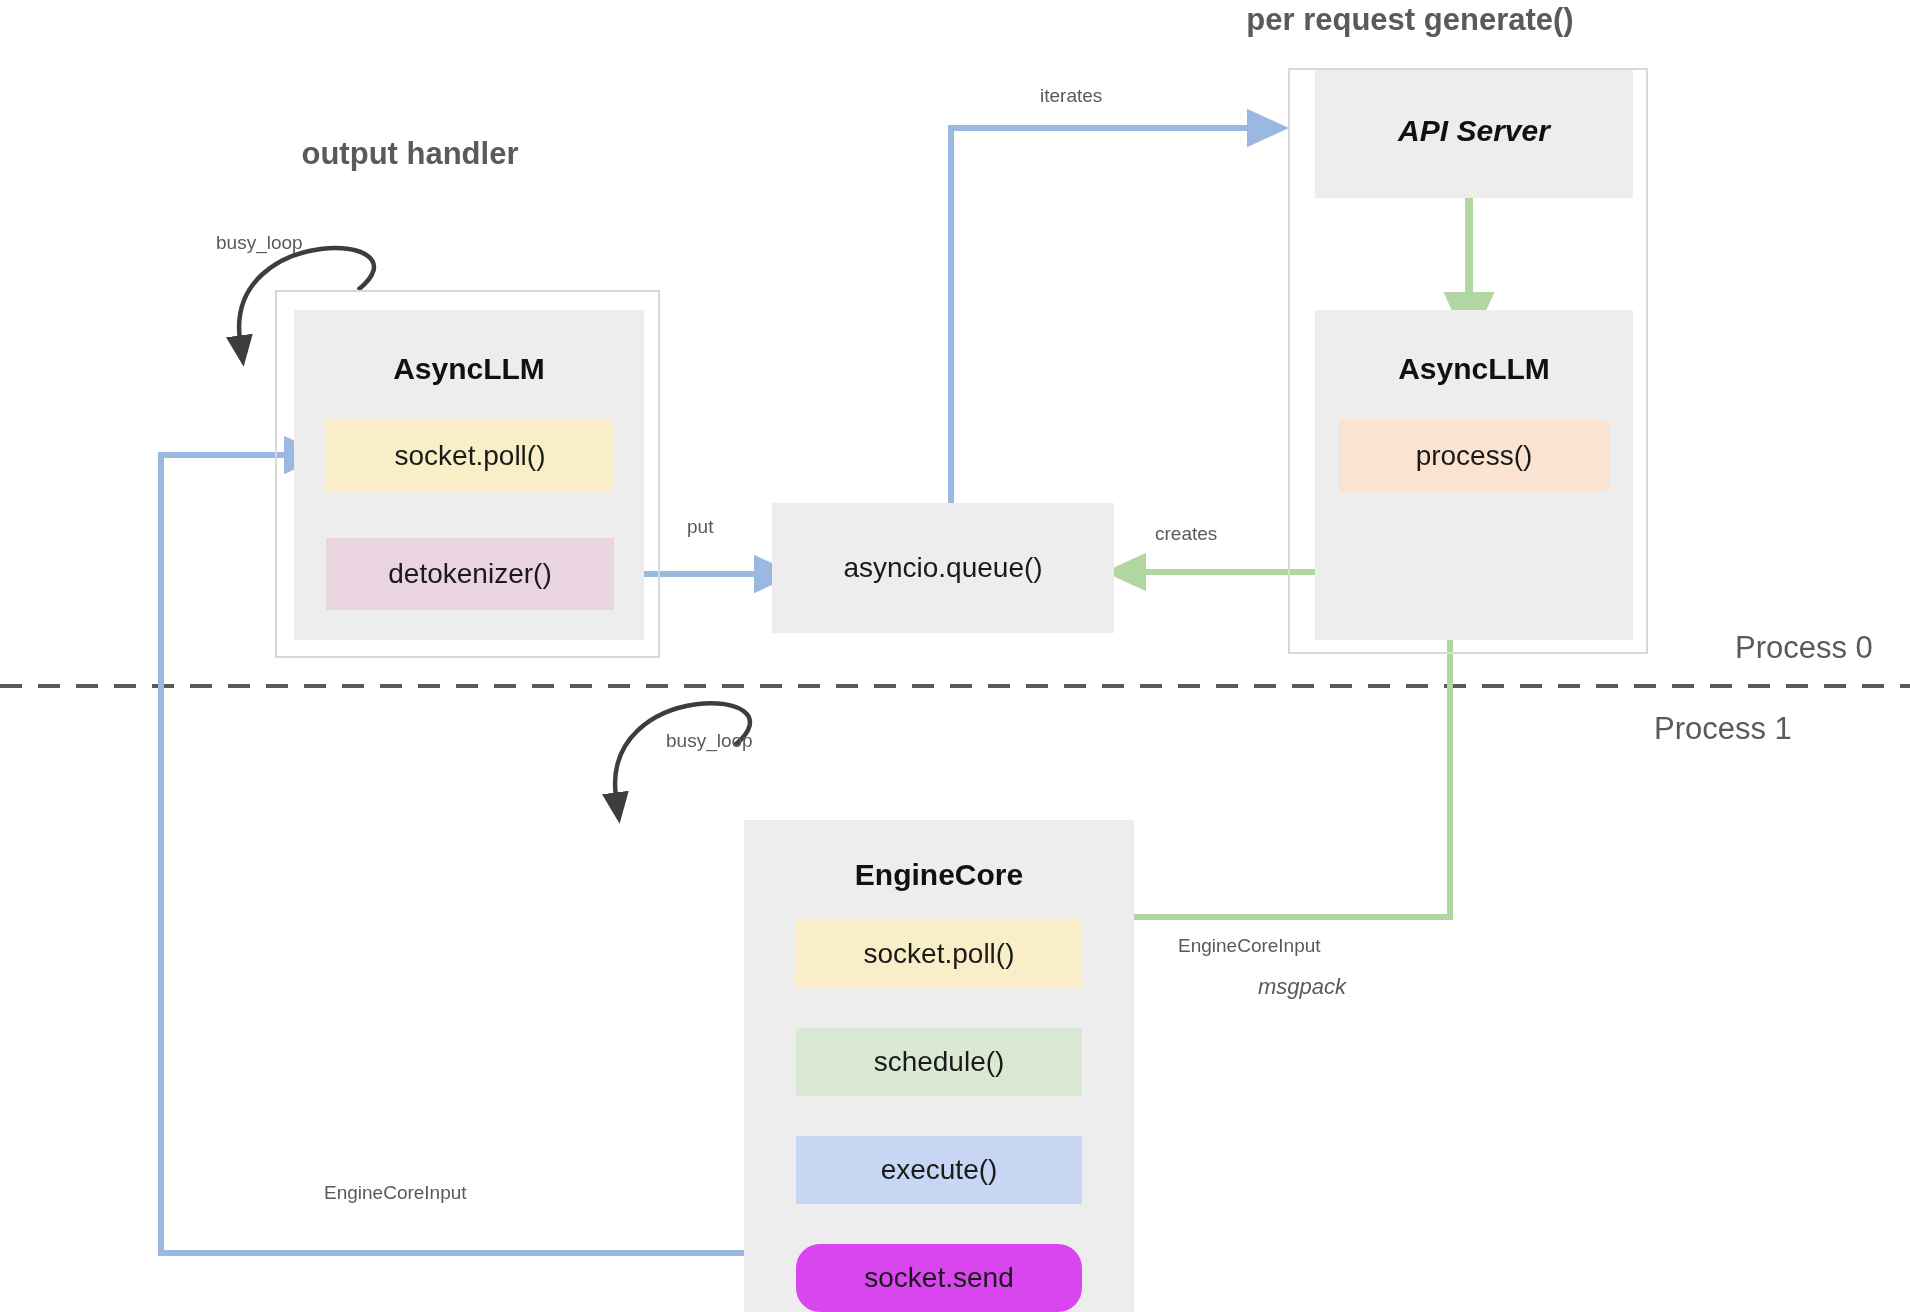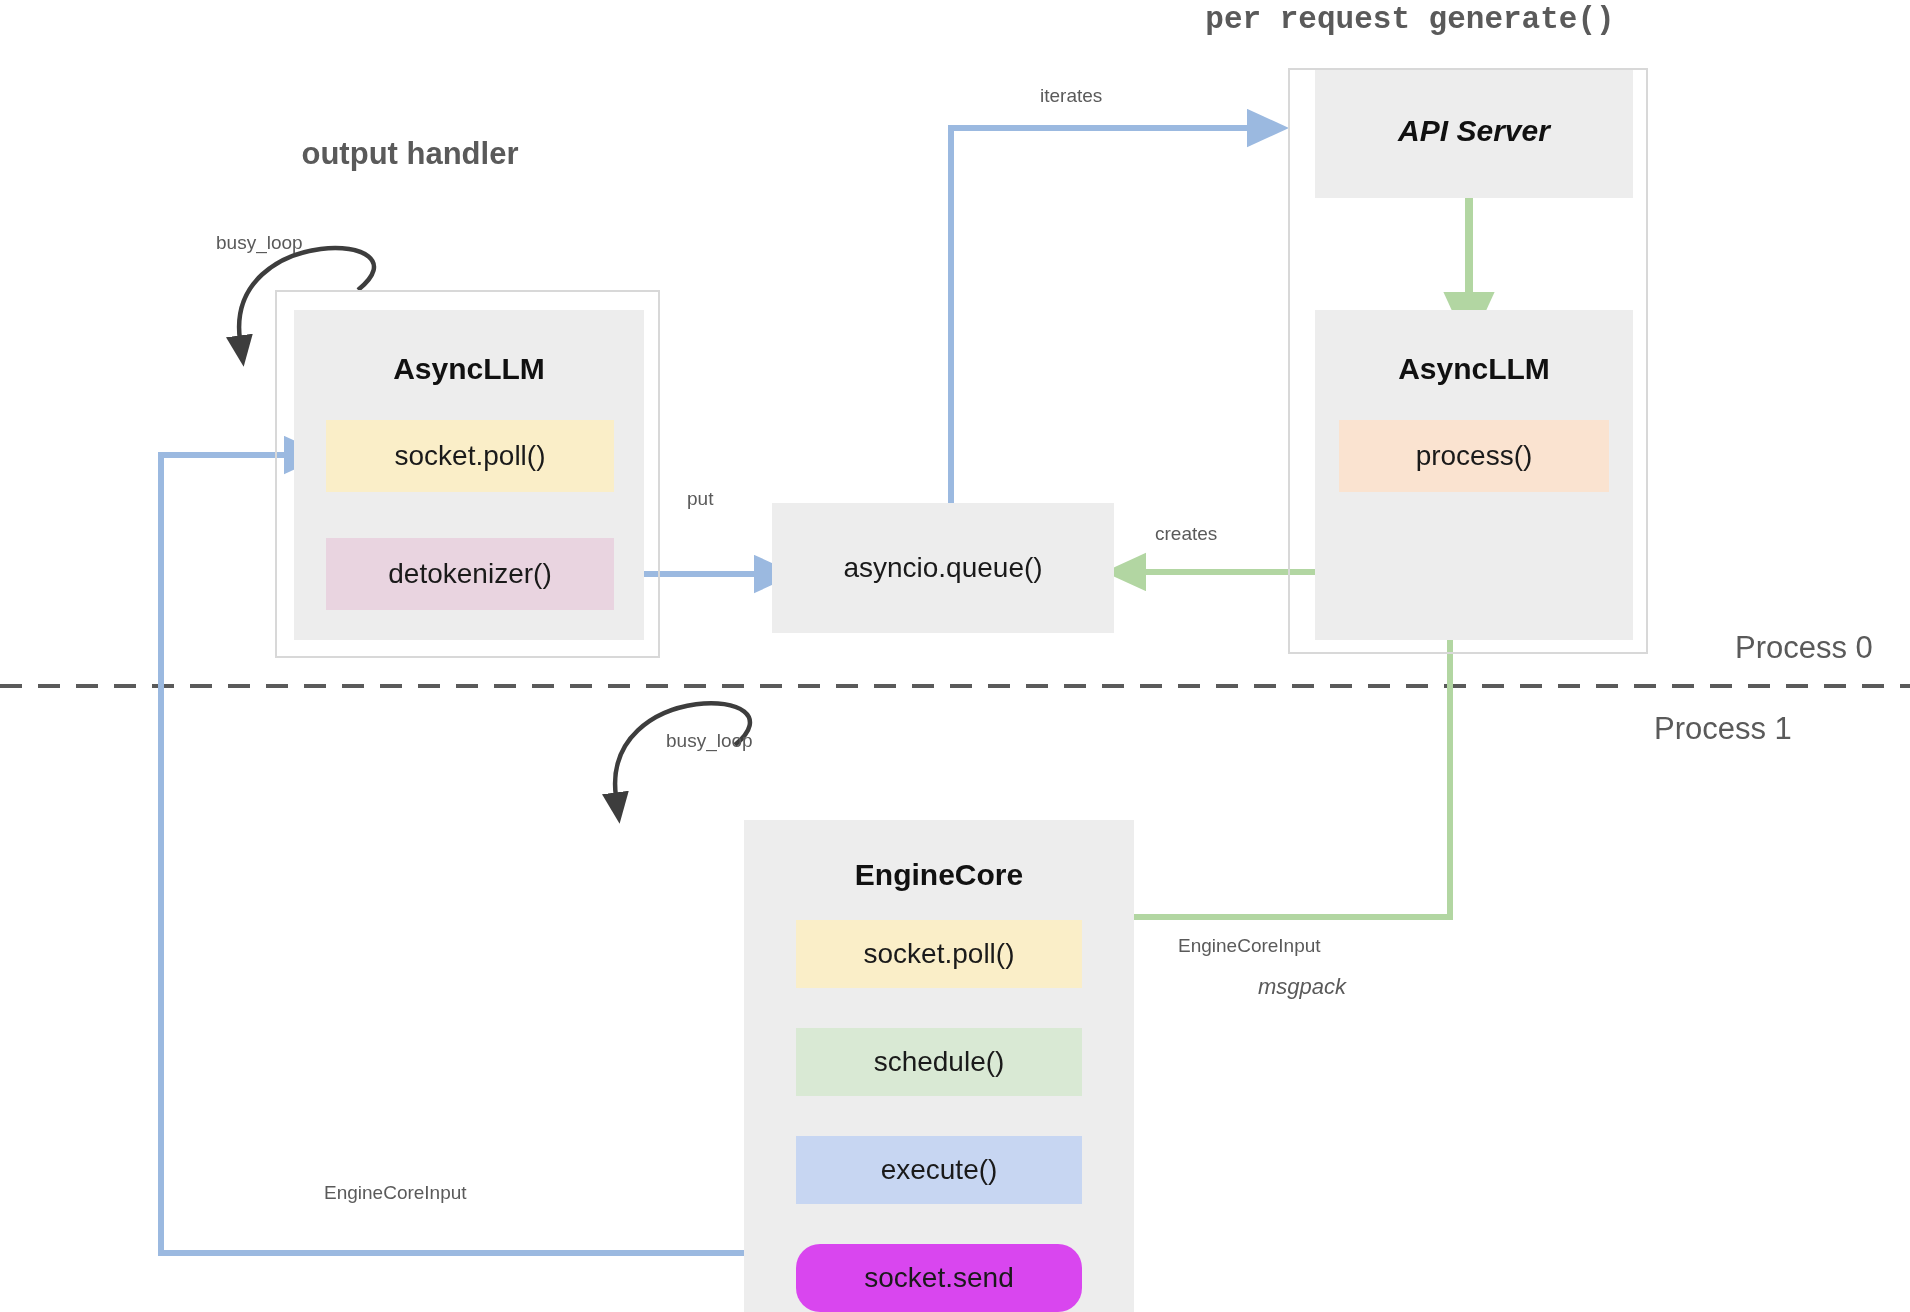--- a/index.html
+++ b/index.html
@@ -138,31 +138,31 @@
 
     <path d="M 760 1253 L 161 1253 L 161 455 L 290 455" fill="none" stroke="#9bb9e0" stroke-width="6" marker-end="url(#mk-blue)"></path>
 
     <path d="M 358 290 C 432 231 224 223 240 340" fill="none" stroke="#3d3d3d" stroke-width="4.5" marker-end="url(#mk-black)"></path>
 
     <path d="M 735 745 C 806 686 600 678 616 797" fill="none" stroke="#3d3d3d" stroke-width="4.5" marker-end="url(#mk-black)"></path>
   </svg>
 
   <div class="group-title" style="left:200px; top:136px; width:420px;">output handler</div>
 
-  <div class="group-title" style="left:1130px; top:2px; width:560px;font-family:Liberation Mono, monospace;">per request generate()</div>
+  <div class="group-title" style="left:1130px; top:2px; width:560px;">per request generate()</div>
 
   <div class="process-label" style="left:1735px; top:630px;">Process 0</div>
   <div class="process-label" style="left:1654px; top:711px;">Process 1</div>
 
   <div class="edge-label" style="left:216px; top:232px;">busy_loop</div>
   <div class="edge-label" style="left:666px; top:730px;">busy_loop</div>
 
   <div class="edge-label" style="left:1040px; top:85px;">iterates</div>
 
-  <div class="edge-label" style="left:687px; top:488px;">put</div>
+  <div class="edge-label" style="left:687px; top:516px;">put</div>
 
   <div class="edge-label" style="left:1155px; top:523px;">creates</div>
 
   <div class="edge-label" style="left:1178px; top:935px;">EngineCoreInput</div>
   <div class="edge-label sub" style="left:1258px; top:974px;">msgpack</div>
 
   <div class="edge-label" style="left:324px; top:1182px;">EngineCoreInput</div>
 
   <div class="frame" style="left:275px; top:290px; width:385px; height:368px;"></div>
 

